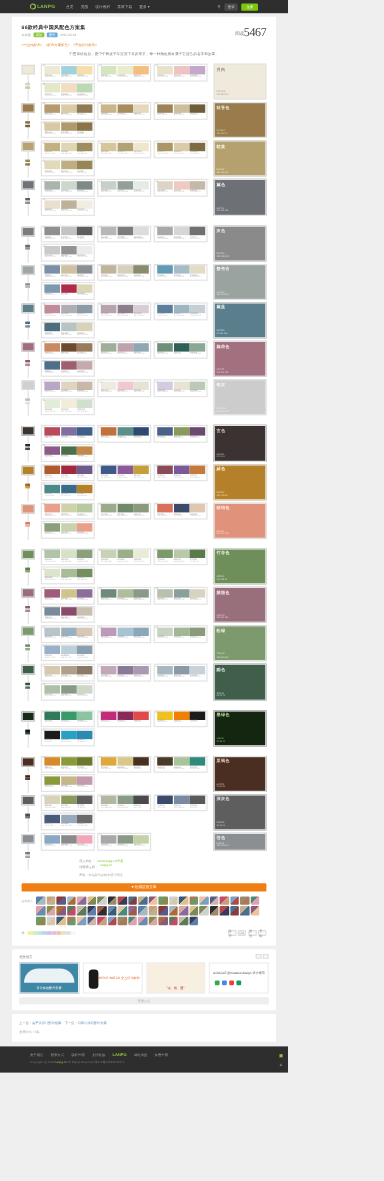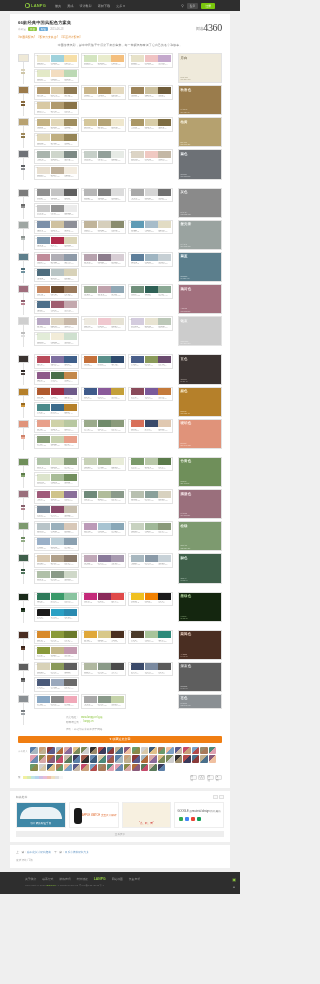--- a/index.html
+++ b/index.html
@@ -175,21 +175,21 @@
 
     <div class="art-head">
       <div class="art-title">66款经典中国风配色方案集</div>
       <div class="art-meta">
         <span class="meta-txt">素材屋</span>
         <span class="meta-chip">原创</span>
         <span class="meta-chip blue">配色</span>
         <span class="meta-txt">2015-06-18</span>
       </div>
       <div class="views">
-        <span class="pfx">阅读</span><span>4360</span>
+        <span class="pfx">阅读</span><span>5467</span>
       </div>
       <div class="tags">
         <span class="tag">#中国风配色#</span>
         <span class="tag">#配色方案集合#</span>
         <span class="tag">#平面设计配色#</span>
       </div>
       <div class="lede">中国传统色彩，是中华民族千年沉淀下来的审美，每一种颜色都有属于它自己的名字和故事。</div>
     </div>
 
     <div class="palettes" id="palettes">

